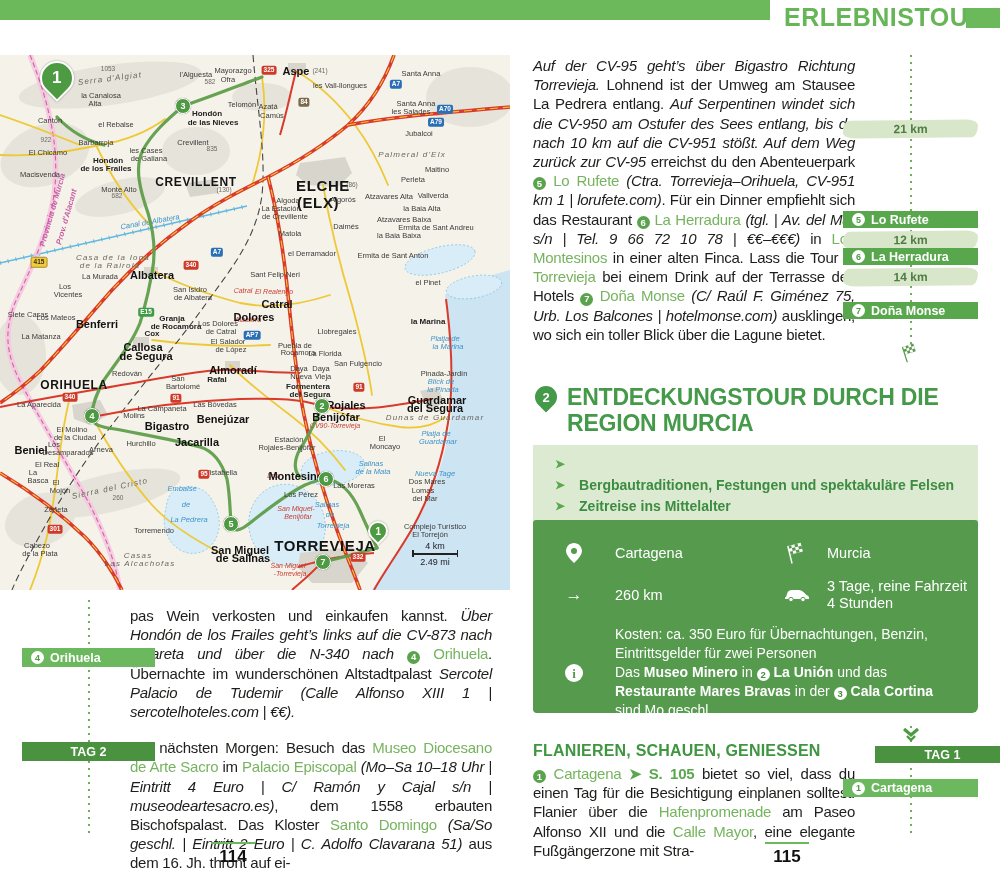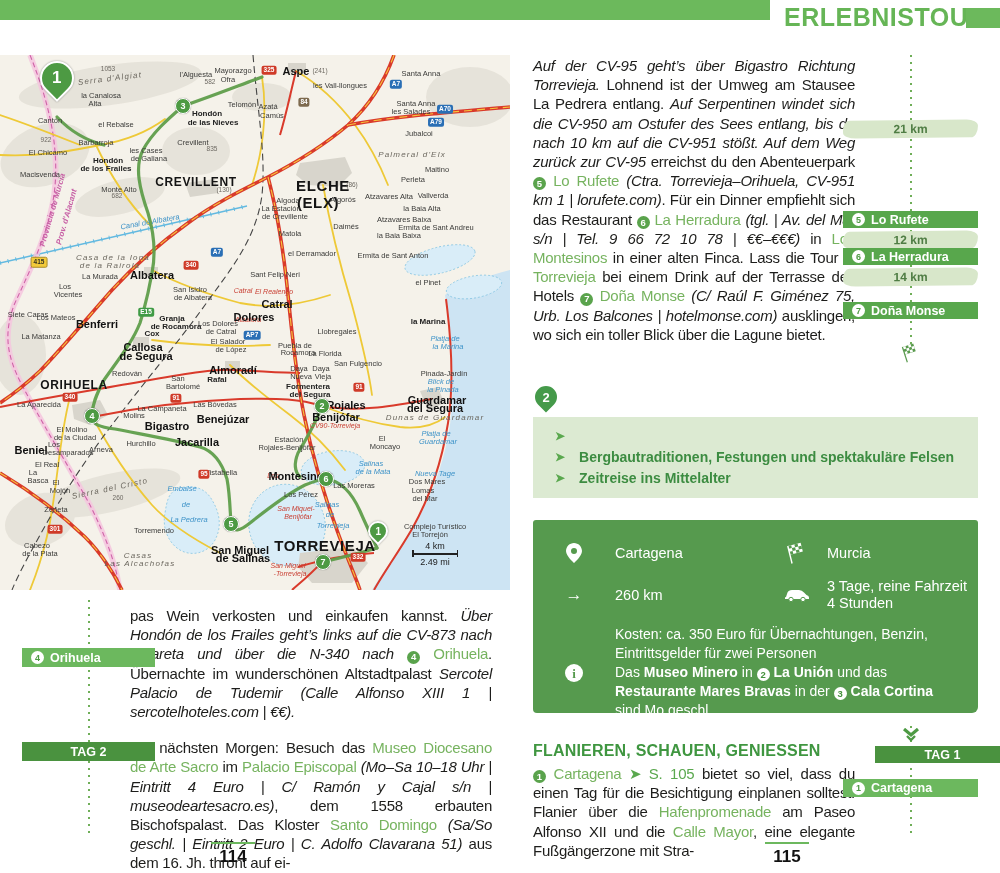--- a/index.html
+++ b/index.html
@@ -40,21 +40,21 @@
   .pin-small span{font-size:10px;}
   .map-scale{position:absolute;left:410px;top:486px;width:50px;text-align:center;font-size:9px;color:#222;}
   .map-scale .bar{height:1.5px;background:#222;margin:2px 2px;position:relative;}
   .map-scale .bar:before,.map-scale .bar:after{content:"";position:absolute;top:-3px;width:1.5px;height:7px;background:#222;}
   .map-scale .bar:before{left:0;}.map-scale .bar:after{right:0;}
 
   
   .para{text-align:justify;font-size:15px;line-height:19.2px;letter-spacing:-.25px;}
   .seg-i{font-style:italic;}
   .seg-g{color:#76b35f;}
-  .seg-gb{color:#5aa84e;font-weight:normal;}
+  .seg-gb{color:#5aa84e;font-weight:bold;}
   .seg-b{font-weight:bold;}
   .inum{display:inline-flex;width:13px;height:13px;border-radius:50%;background:#5aa34c;color:#fff;font-size:9.5px;font-weight:bold;font-style:normal;align-items:center;justify-content:center;vertical-align:-1px;letter-spacing:0;}
   .inum.inv{background:#fff;color:#44913c;}
   .leftcol{position:absolute;left:130px;top:606px;width:362px;}
   .leftcol .para + .para{margin-top:17px;}
   .rightcol{position:absolute;left:533px;top:56px;width:322px;}
 
   
   .sec2{position:absolute;left:533px;top:384px;width:445px;}
   .sec2-head{display:flex;align-items:flex-start;}
@@ -422,20 +422,22 @@
 <div class="rightcol" data-name="right-page-text">
   <div class="para" data-name="right-paragraph-2"><span class="seg-i">Auf der CV-95 geht’s über Bigastro Richtung Torrevieja. </span><span>Lohnend ist der Umweg am Stausee La Pedrera entlang. </span><span class="seg-i">Auf Serpentinen windet sich die CV-950 am Ostufer des Sees entlang, bis du nach 10 km auf die CV-951 stößt. Auf dem Weg zurück zur CV-95 </span><span>erreichst du den Abenteuerpark </span><span class="inum">5</span><span class="seg-g"> Lo Rufete </span><span class="seg-i">(Ctra. Torrevieja–Orihuela, CV-951 km 1 | lorufete.com)</span><span>. Für ein Dinner empfiehlt sich das Restaurant </span><span class="inum">6</span><span class="seg-g"> La Herradura </span><span class="seg-i">(tgl. | Av. del Mar s/n | Tel. 9 66 72 10 78 | €€–€€€)</span><span> in </span><span class="seg-g">Los Montesinos</span><span> in einer alten Finca. Lass die Tour in </span><span class="seg-g">Torrevieja</span><span> bei einem Drink auf der Terrasse des Hotels </span><span class="inum">7</span><span class="seg-g"> Doña Monse </span><span class="seg-i">(C/ Raúl F. Giménez 75, Urb. Los Balcones | hotelmonse.com)</span><span> ausklingen, wo sich ein toller Blick über die Lagune bietet.</span></div>
 </div>
 
 <div class="sec2" data-name="section-entdeckungstour">
   <div class="sec2-head" data-name="section-heading">
     <div class="sec2-pin" data-name="tour-pin-icon">
         <span>2</span>
       </div>
     <div class="sec2-title" data-name="section-title">
+      <div data-name="section-title-line1">ENTDECKUNGSTOUR DURCH DIE</div>
+      <div data-name="section-title-line2">REGION MURCIA</div>
     </div>
   </div>
   <div class="hl-box" id="highlight-list" data-name="tour-highlights-box">
       <div class="hl-item" data-name="highlight-item">
         <span class="arr" data-name="bullet-arrow-icon">➤</span>
       </div>
       <div class="hl-item" data-name="highlight-item">
         <span class="arr" data-name="bullet-arrow-icon">➤</span>
         <span>Bergbautraditionen, Festungen und spektakuläre Felsen</span>
       </div>

